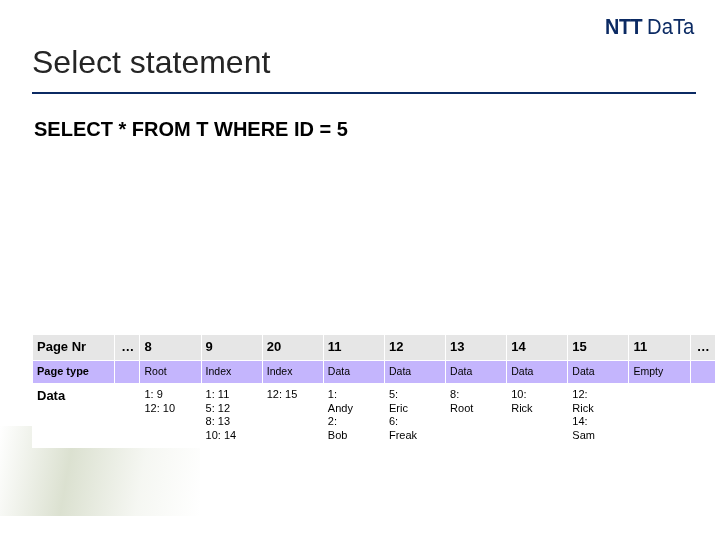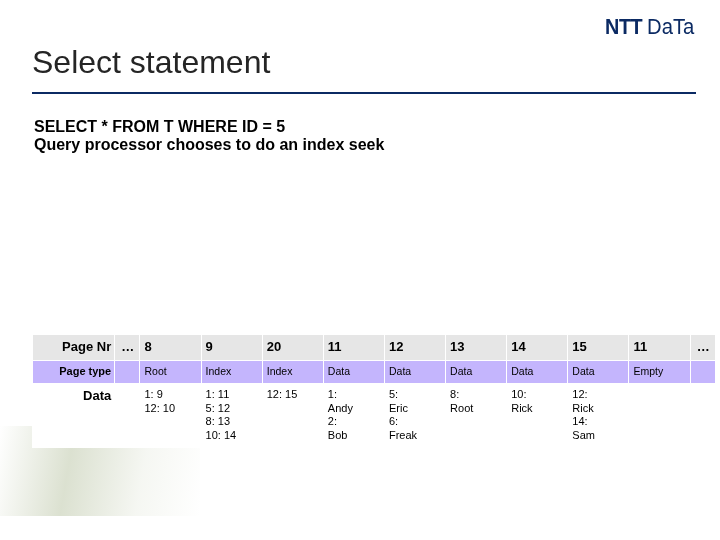--- a/index.html
+++ b/index.html
@@ -5,35 +5,35 @@
   * { box-sizing: border-box; margin: 0; padding: 0; }
   html, body { width: 720px; height: 540px; font-family: Arial, Helvetica, sans-serif; background: #fff; color: #000; }
   .slide { position: relative; width: 720px; height: 516px; overflow: hidden; }
   .logo { position: absolute; top: 14px; right: 24px; font-family: Arial, sans-serif; font-weight: 800; font-size: 22px; letter-spacing: -0.5px; white-space: nowrap; }
   .logo .ntt { color: #0b2a63; font-stretch: condensed; transform: scaleX(0.9); display:inline-block; }
   .logo .data { color: #0b2a63; font-weight: 400; letter-spacing: 0px; transform: scaleX(0.92); display:inline-block;}
   .title-area { position: absolute; left: 32px; right: 24px; top: 44px; }
   .title { font-size: 32px; font-weight: 400; color: #252525; }
   .title-rule { position: absolute; left: 32px; right: 24px; top: 92px; height: 2px; background: #0b2a63; }
   .body { position: absolute; left: 34px; right: 24px; top: 118px; }
-  .sql { font-size: 16px; font-weight: 700; }
+  .sql { font-size: 20px; font-weight: 700; margin-bottom: 28px; }
   .qp { font-size: 16px; font-weight: 700; }
   .tbl-wrap { position: absolute; left: 32px; right: 0; top: 334px; }
   table { border-collapse: collapse; table-layout: fixed; width: 684px; }
   col.lbl { width: 78px; }
   col.ell { width: 24px; }
   col.c   { width: 58px; }
   td { border: 1px solid #fff; vertical-align: top; font-size: 11px; padding: 4px 3px 4px 4px; line-height: 1.25; }
   tr.header td { background: #e6e6e6; font-weight: 700; font-size: 13px; height: 26px; }
   tr.header td.lblcell { background: #e6e6e6; }
   tr.type td { background: #c4b5fd; font-size: 10.5px; height: 22px; }
   tr.type td.lblcell { font-size: 11px; }
   tr.data td { background: #fff; height: 64px; }
   tr.data td.lblcell { font-weight: 700; font-size: 13px; }
-  td.lblcell { font-weight: 700; text-align: right; }
+  td.lblcell { font-weight: 700; }
   td.ellipsis { text-align: center; font-weight:700; font-size:14px;}
   .footer-accent { position: absolute; left: 0; bottom: 0; width: 200px; height: 90px; background:
       linear-gradient(100deg, rgba(190,200,170,0.0) 0%, rgba(190,200,170,0.55) 35%, rgba(190,200,170,0.15) 70%, rgba(190,200,170,0) 100%);
   }
   .cell-lines span { display:block; white-space: nowrap; }
 </style>
 </head>
 <body>
 <div class="slide">
 
@@ -43,21 +43,20 @@
     <span class="ntt">NTT</span><span class="data">DaTa</span>
   </div>
 
   <div class="title-area">
     <h1 class="title">Select statement</h1>
   </div>
   <div class="title-rule"></div>
 
   <div class="body">
     <p class="sql">SELECT * FROM T WHERE ID = 5</p>
-    <p class="qp">Query processor chooses to do an index seek</p>
   </div>
 
   <div class="tbl-wrap">
     <table>
       <colgroup>
         <col class="lbl">
           <col class="ell">
         <col class="c">
           <col class="c">
           <col class="c">

